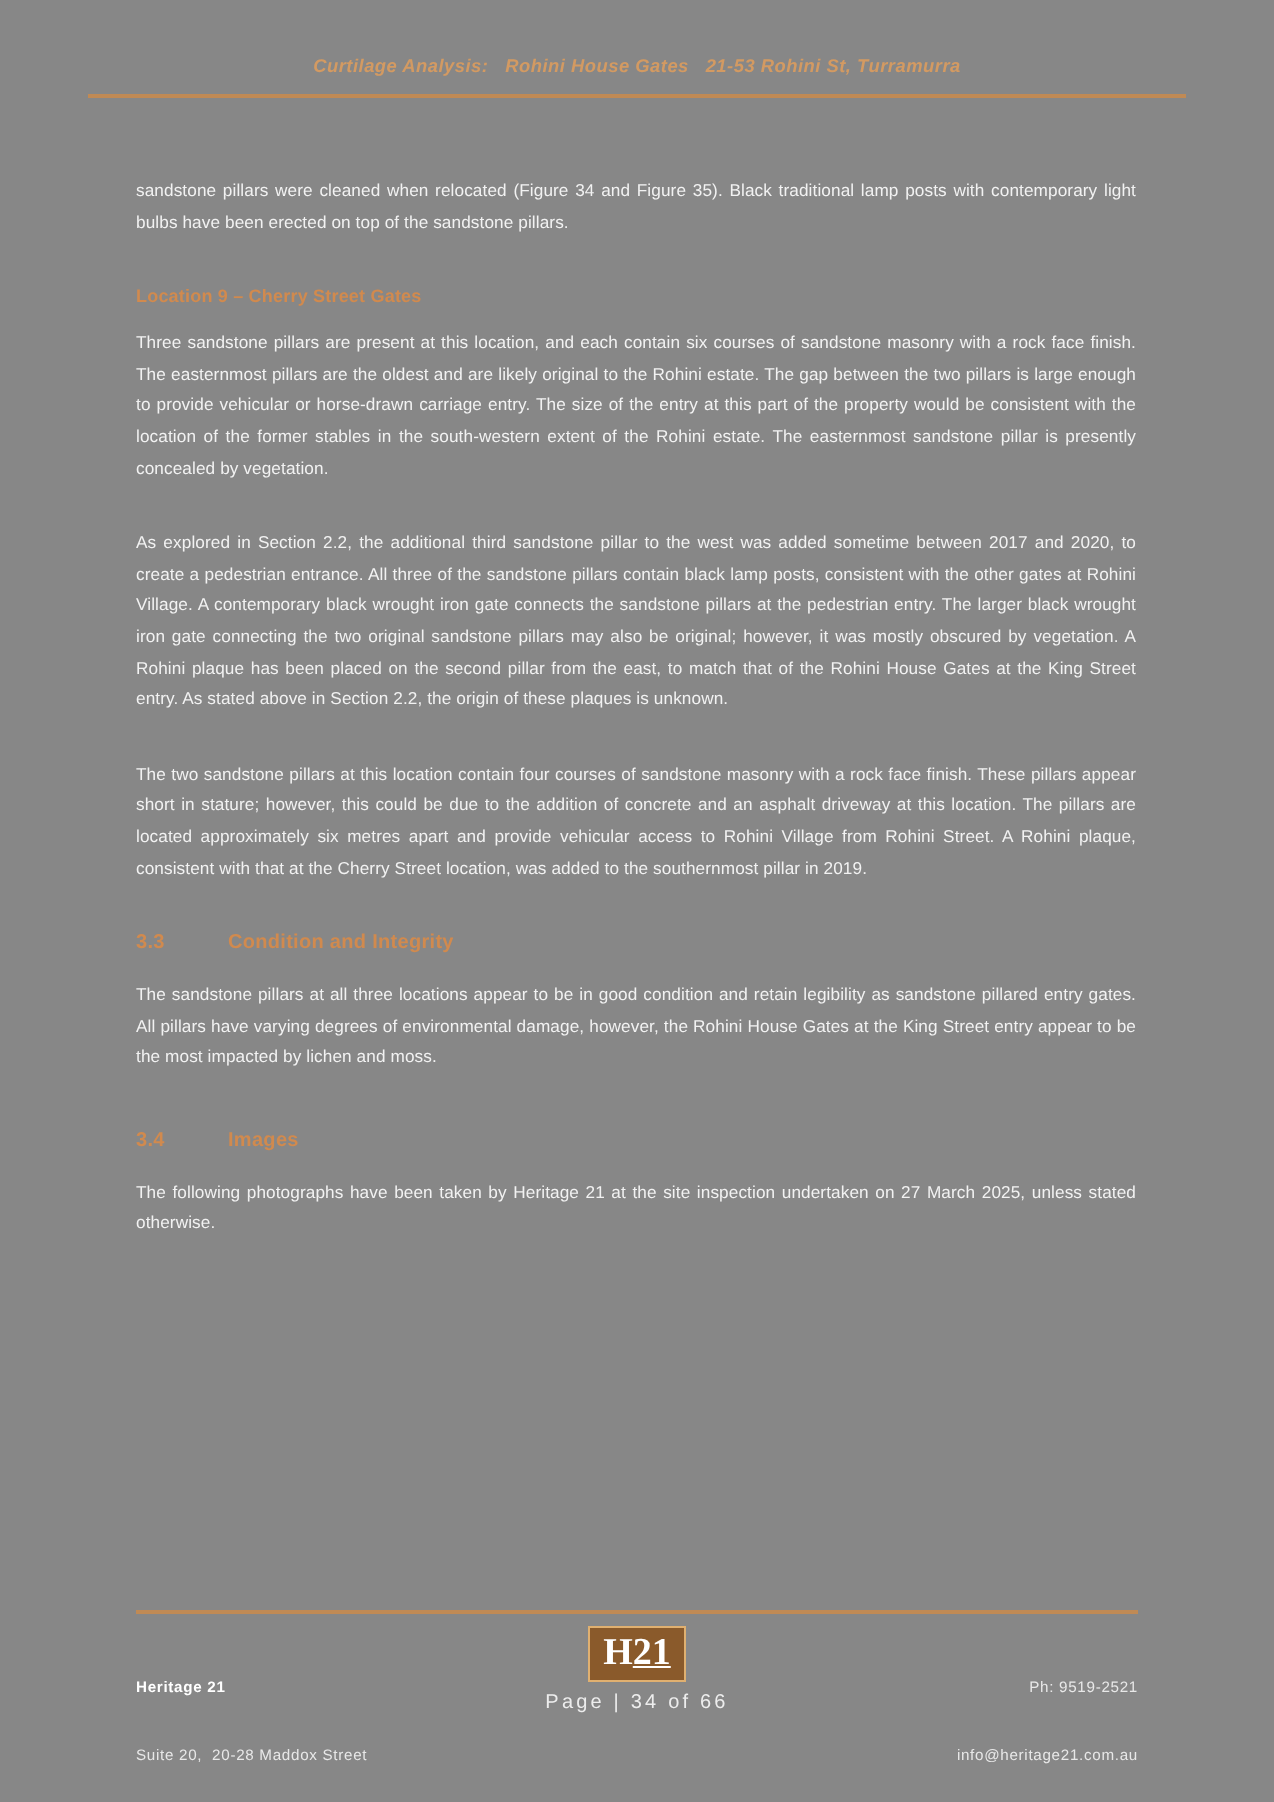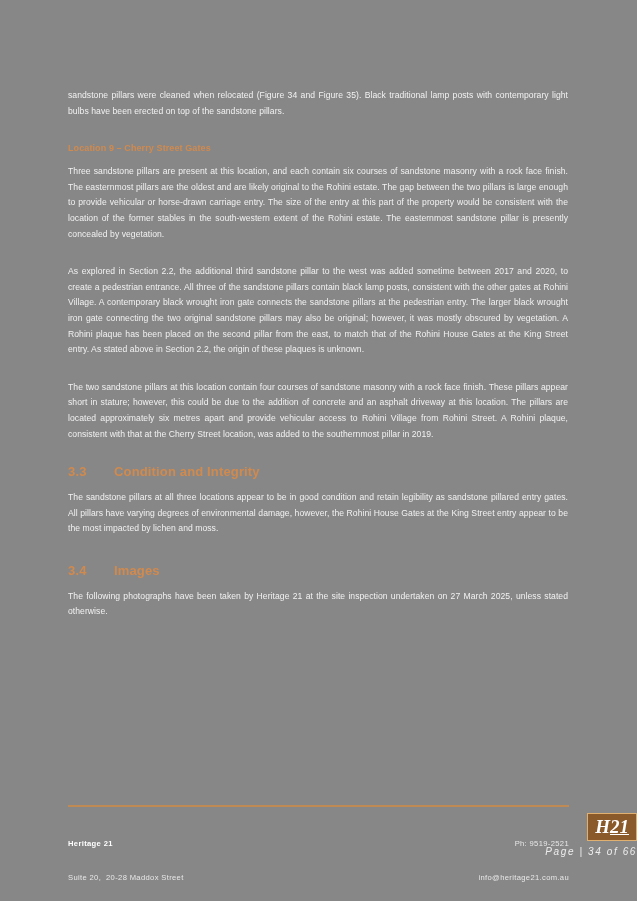--- a/index.html
+++ b/index.html
@@ -59,21 +59,21 @@
   h3.sub-head {
     margin: 0 0 9px 0;
     font-size: 9px;
     font-weight: bold;
     color: #d18a4e;
     line-height: 14px;
     letter-spacing: 0.1px;
   }
   h2.num-head {
     margin: 0 0 11px 0;
-    font-size: 13px;
+    font-size: 10px;
     font-weight: bold;
     color: #d18a4e;
     line-height: 15px;
     display: flex;
     letter-spacing: 0.15px;
   }
   h2.num-head .num {
     width: 46px;
     flex: 0 0 46px;
   }
@@ -114,23 +114,22 @@
   }
   .footer-col.left { text-align: left; }
   .footer-col.right { text-align: right; }
   .footer-col .strong { font-weight: bold; color: #ffffff; }
 
   .footer-center {
     position: absolute;
     top: 8px;
     left: 0;
     width: 637px;
-    text-align: right;
+    text-align: center;
     pointer-events: none;
-    font-style: italic;
   }
   .logo {
     display: inline-block;
     background: #8a5a2b;
     border: 1px solid #e0b070;
     color: #ffffff;
     font-family: "Liberation Serif", serif;
     font-weight: bold;
     font-size: 19px;
     line-height: 21px;
@@ -145,20 +144,24 @@
     color: #ededed;
     letter-spacing: 1.6px;
     white-space: pre;
   }
 </style>
 </head>
 <body>
 
 <div class="page">
 
+  <div class="header">
+    <div class="header-title">Curtilage Analysis:   Rohini House Gates   21-53 Rohini St, Turramurra</div>
+    <div class="header-rule"></div>
+  </div>
 
   <div class="content">
 
     <p class="body-text">sandstone pillars were cleaned when relocated (Figure 34 and Figure 35). Black traditional lamp posts with contemporary light bulbs have been erected on top of the sandstone pillars.</p>
 
     <div class="spacer-md"></div>
 
     <h3 class="sub-head">Location 9 – Cherry Street Gates</h3>
 
     <p class="body-text">Three sandstone pillars are present at this location, and each contain six courses of sandstone masonry with a rock face finish. The easternmost pillars are the oldest and are likely original to the Rohini estate. The gap between the two pillars is large enough to provide vehicular or horse-drawn carriage entry. The size of the entry at this part of the property would be consistent with the location of the former stables in the south-western extent of the Rohini estate. The easternmost sandstone pillar is presently concealed by vegetation.</p>

